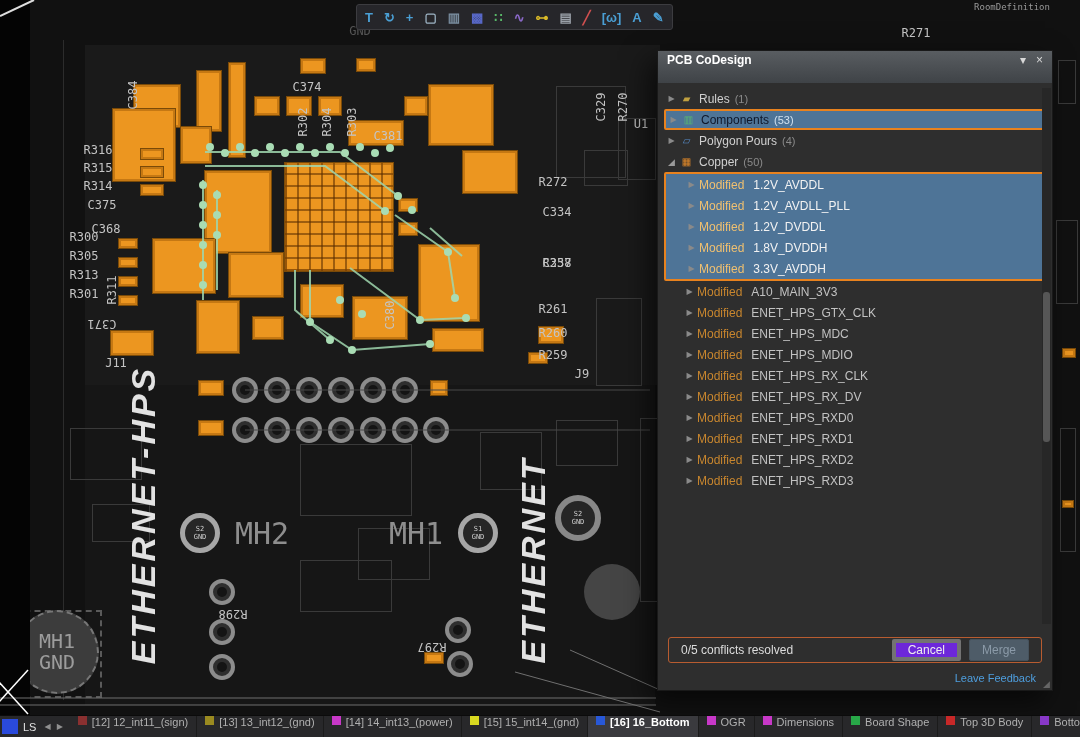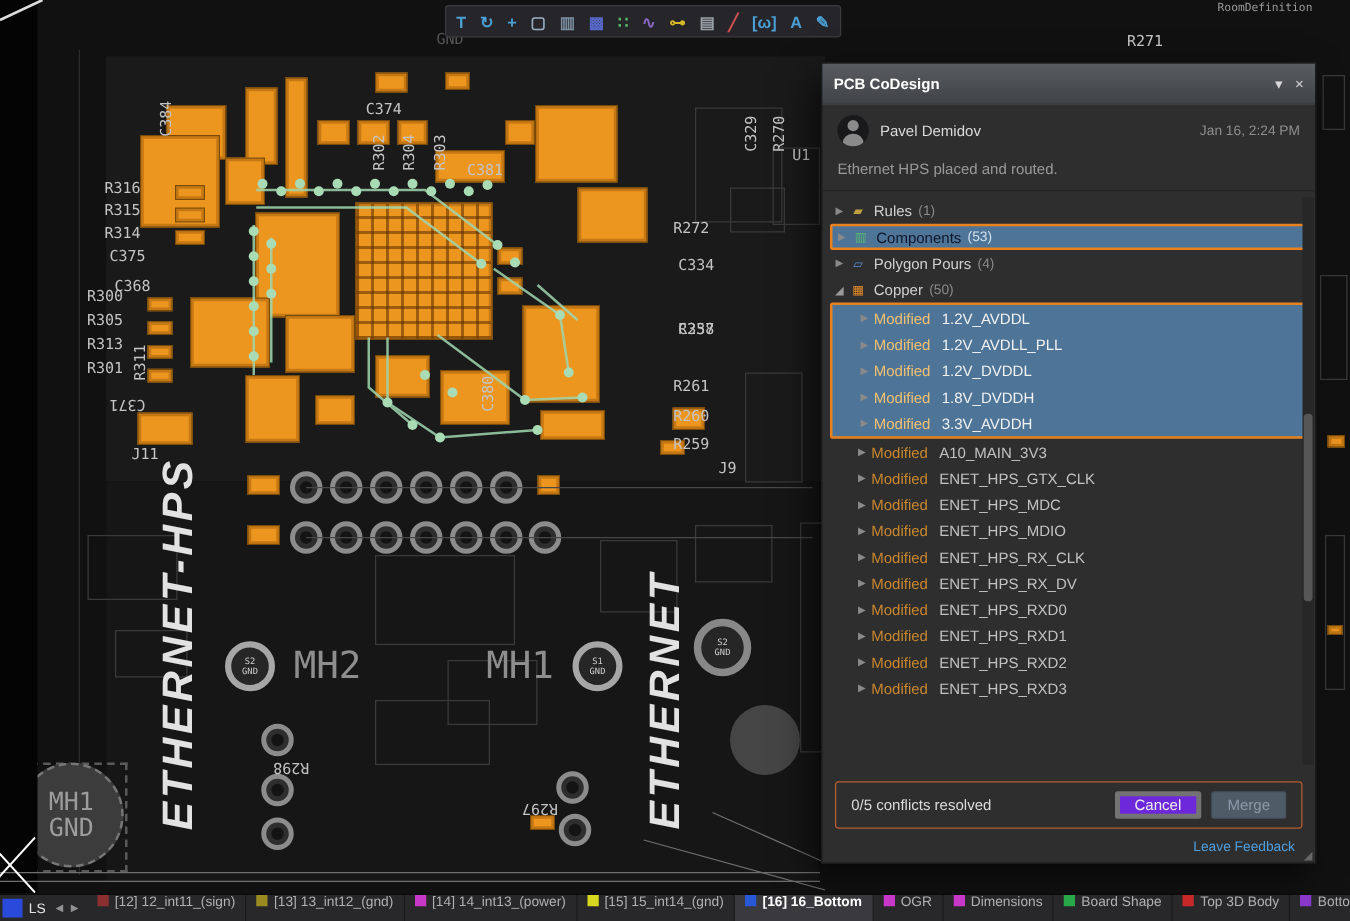--- a/index.html
+++ b/index.html
@@ -40,21 +40,21 @@
 
   
   .toolbar{position:absolute;left:356px;top:4px;height:26px;background:#26262a;border:1px solid #3c3c40;
     border-radius:3px;display:flex;align-items:center;padding:0 8px;gap:11px;z-index:20}
   .tbi{font-size:13px;font-weight:bold;cursor:pointer;line-height:1}
 
   
   .panel{position:absolute;left:657px;top:50px;width:396px;height:641px;background:#2e2e2e;
     border:1px solid #191919;z-index:30;box-shadow:-8px 10px 26px rgba(0,0,0,.6);
     display:flex;flex-direction:column;font-size:12px}
-  .p-header{height:23px;background:linear-gradient(#595d61,#3f4347);display:flex;align-items:center;
+  .p-header{height:23px;background:linear-gradient(#595d61,#3f4347);display:flex;align-items:flex-end;
     padding:16px 9px;color:#fff;font-weight:bold;flex:0 0 auto}
   .p-title{flex:1;font-size:12px}
   .p-hbtn{color:#d8d8d8;font-size:12px;margin-left:10px;cursor:pointer;font-weight:normal}
   .p-sub{display:flex;align-items:center;padding:11px 12px 8px;color:#d4d4d4;flex:0 0 auto}
   .p-sub .lbl{flex:1}
   .gear{font-size:14px;color:#b4b4b4;cursor:pointer}
   .p-comment{padding:8px 12px 10px;border-top:1px solid #3d3d3d;border-bottom:1px solid #242424;flex:0 0 auto}
   .c-top{display:flex;align-items:center}
   .avatar{width:25px;height:25px;border-radius:50%;background:#19191c;position:relative;overflow:hidden;margin-right:9px;flex:0 0 auto}
   .av-head{position:absolute;left:8px;top:4px;width:9px;height:9px;border-radius:50%;background:#8a8a8a}
@@ -73,21 +73,21 @@
   .trow.hl{background:#4e7497;border:2px solid #e8821e;border-radius:2px}
   .trow.hl .glabel{color:#0f172a}.trow.hl .gcount{color:#cfe0ef}
   .hl-box{background:#4e7497;border:2px solid #e8821e;border-radius:2px}
   .mrow{padding-left:18px}
   .mod{color:#c8862e;margin-right:9px}
   .hl-box .mod{color:#f0c070}
   .net{color:#c2c2c2}
   .hl-box .net{color:#f2f2f2}
   .scrollbar{position:absolute;right:1px;top:5px;bottom:4px;width:9px;background:#272727}
   .thumb{position:absolute;top:38%;height:150px;width:7px;left:1px;background:#565656;border-radius:3px}
-  .p-footer{margin:9px 10px 2px;border:1px solid #b85c30;border-radius:3px;height:38px;display:flex;
+  .p-footer{margin:9px 10px 2px;border:1px solid #b85c30;border-radius:3px;height:26px;display:flex;
     align-items:center;padding:0 12px;color:#dcdcdc;flex:0 0 auto}
   .f-status{flex:1}
   .btn{height:22px;padding:0 12px;font-size:12px;font-family:inherit;border-radius:2px;cursor:pointer}
   .btn.cancel{background:#6d28d9;border:4px solid #737373;color:#eee}
   .btn.merge{background:#4e5c68;border:1px solid #46525c;color:#8b9aa8;margin-left:8px}
   .p-feedback{height:25px;display:flex;align-items:center;justify-content:flex-end;padding:0 16px;position:relative;flex:0 0 auto}
   .p-feedback a{color:#4e9ede;font-size:11px;text-decoration:none;cursor:pointer}
   .grip{position:absolute;right:2px;bottom:1px;color:#666;font-size:9px}
 
   
@@ -343,31 +343,20 @@
   </div>
 
   <div class="panel">
     <div class="p-header">
       <span class="p-title">PCB CoDesign</span>
       <span class="p-hbtn">▾</span>
       <span class="p-hbtn">×</span>
     </div>
 
 
-    <div class="p-comment">
-      <div class="c-top">
-        <span class="avatar">
-            <span class="av-head"></span>
-            <span class="av-body"></span>
-          </span>
-        <span class="c-name">Pavel Demidov</span>
-        <span class="c-time">Jan 16, 2:24 PM</span>
-      </div>
-      <div class="c-msg">Ethernet HPS placed and routed.</div>
-    </div>
 
     <div class="p-tree">
       <div class="trow group">
         <span class="tw">▶</span>
         <span class="gicon i-rules">▰</span>
         <span class="glabel">Rules</span>
         <span class="gcount">(1)</span>
       </div>
       <div class="trow group hl">
         <span class="tw">▶</span>

